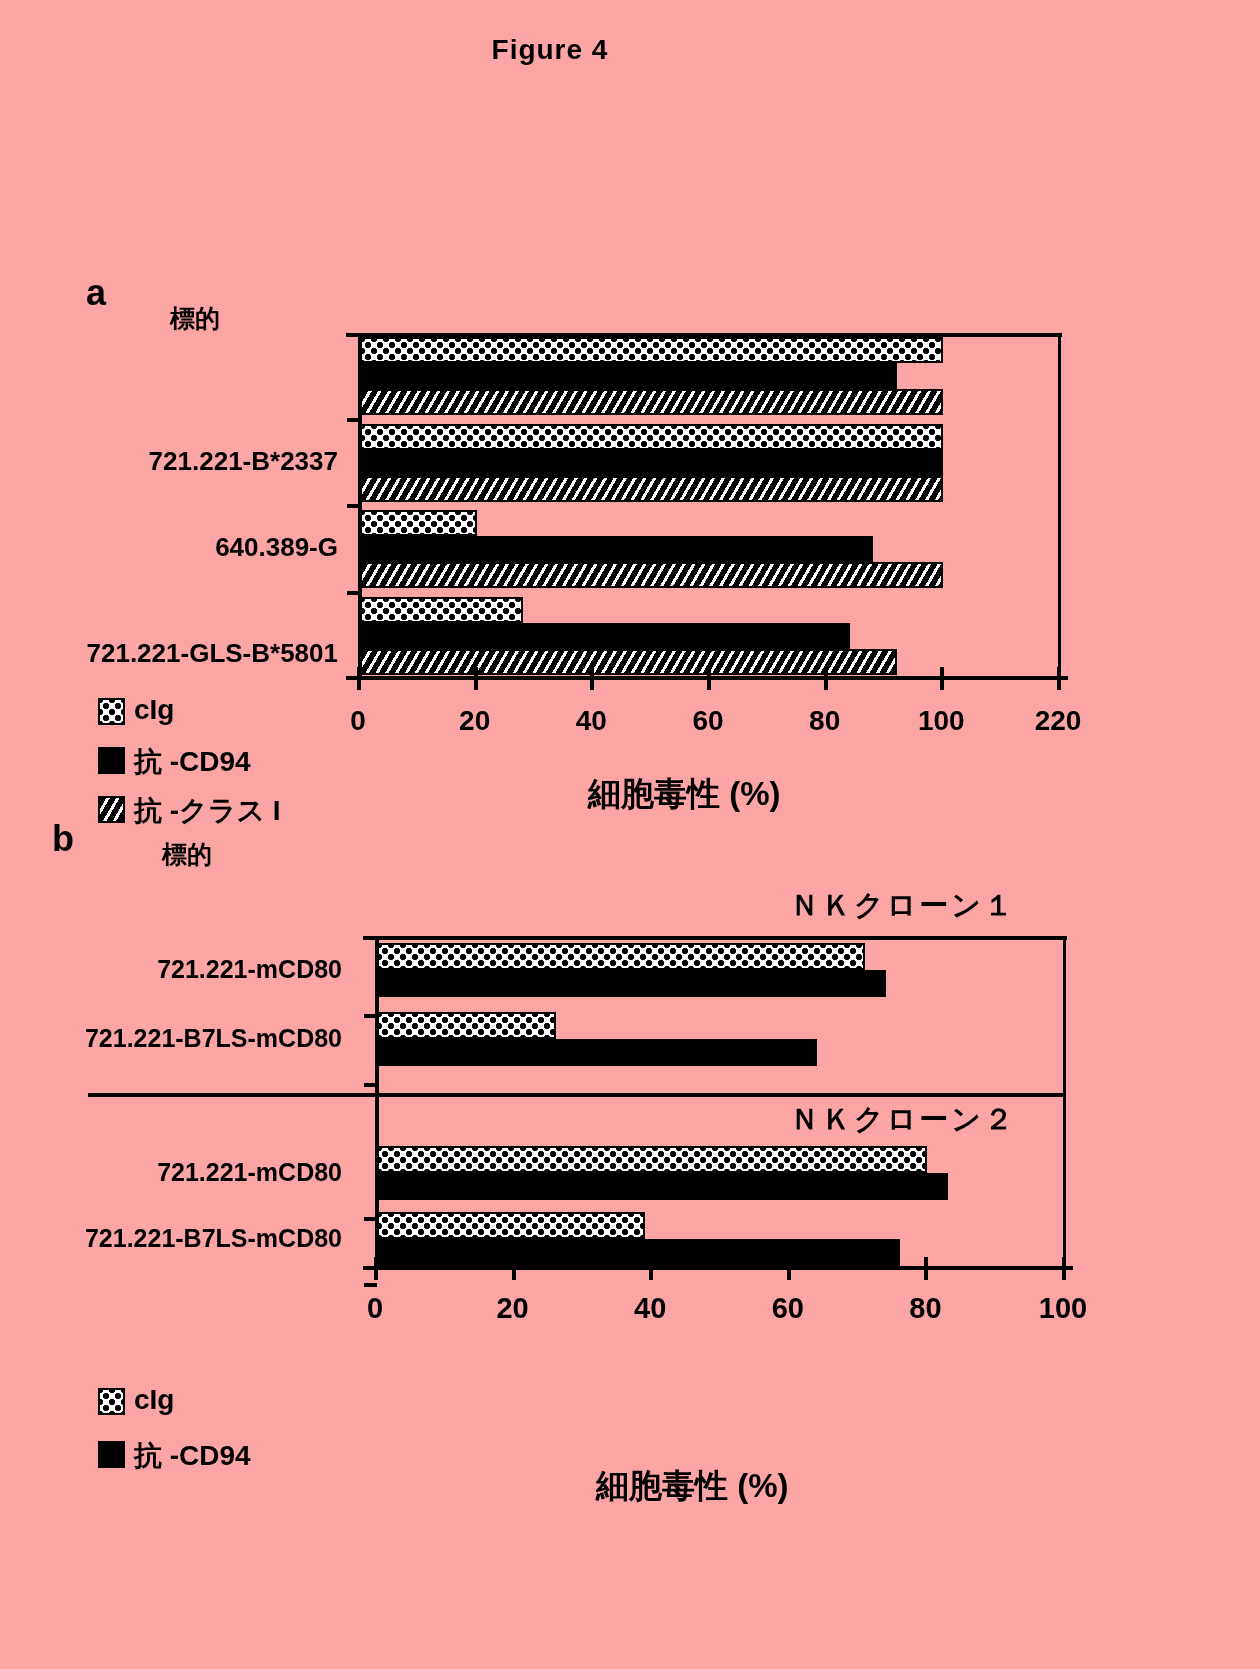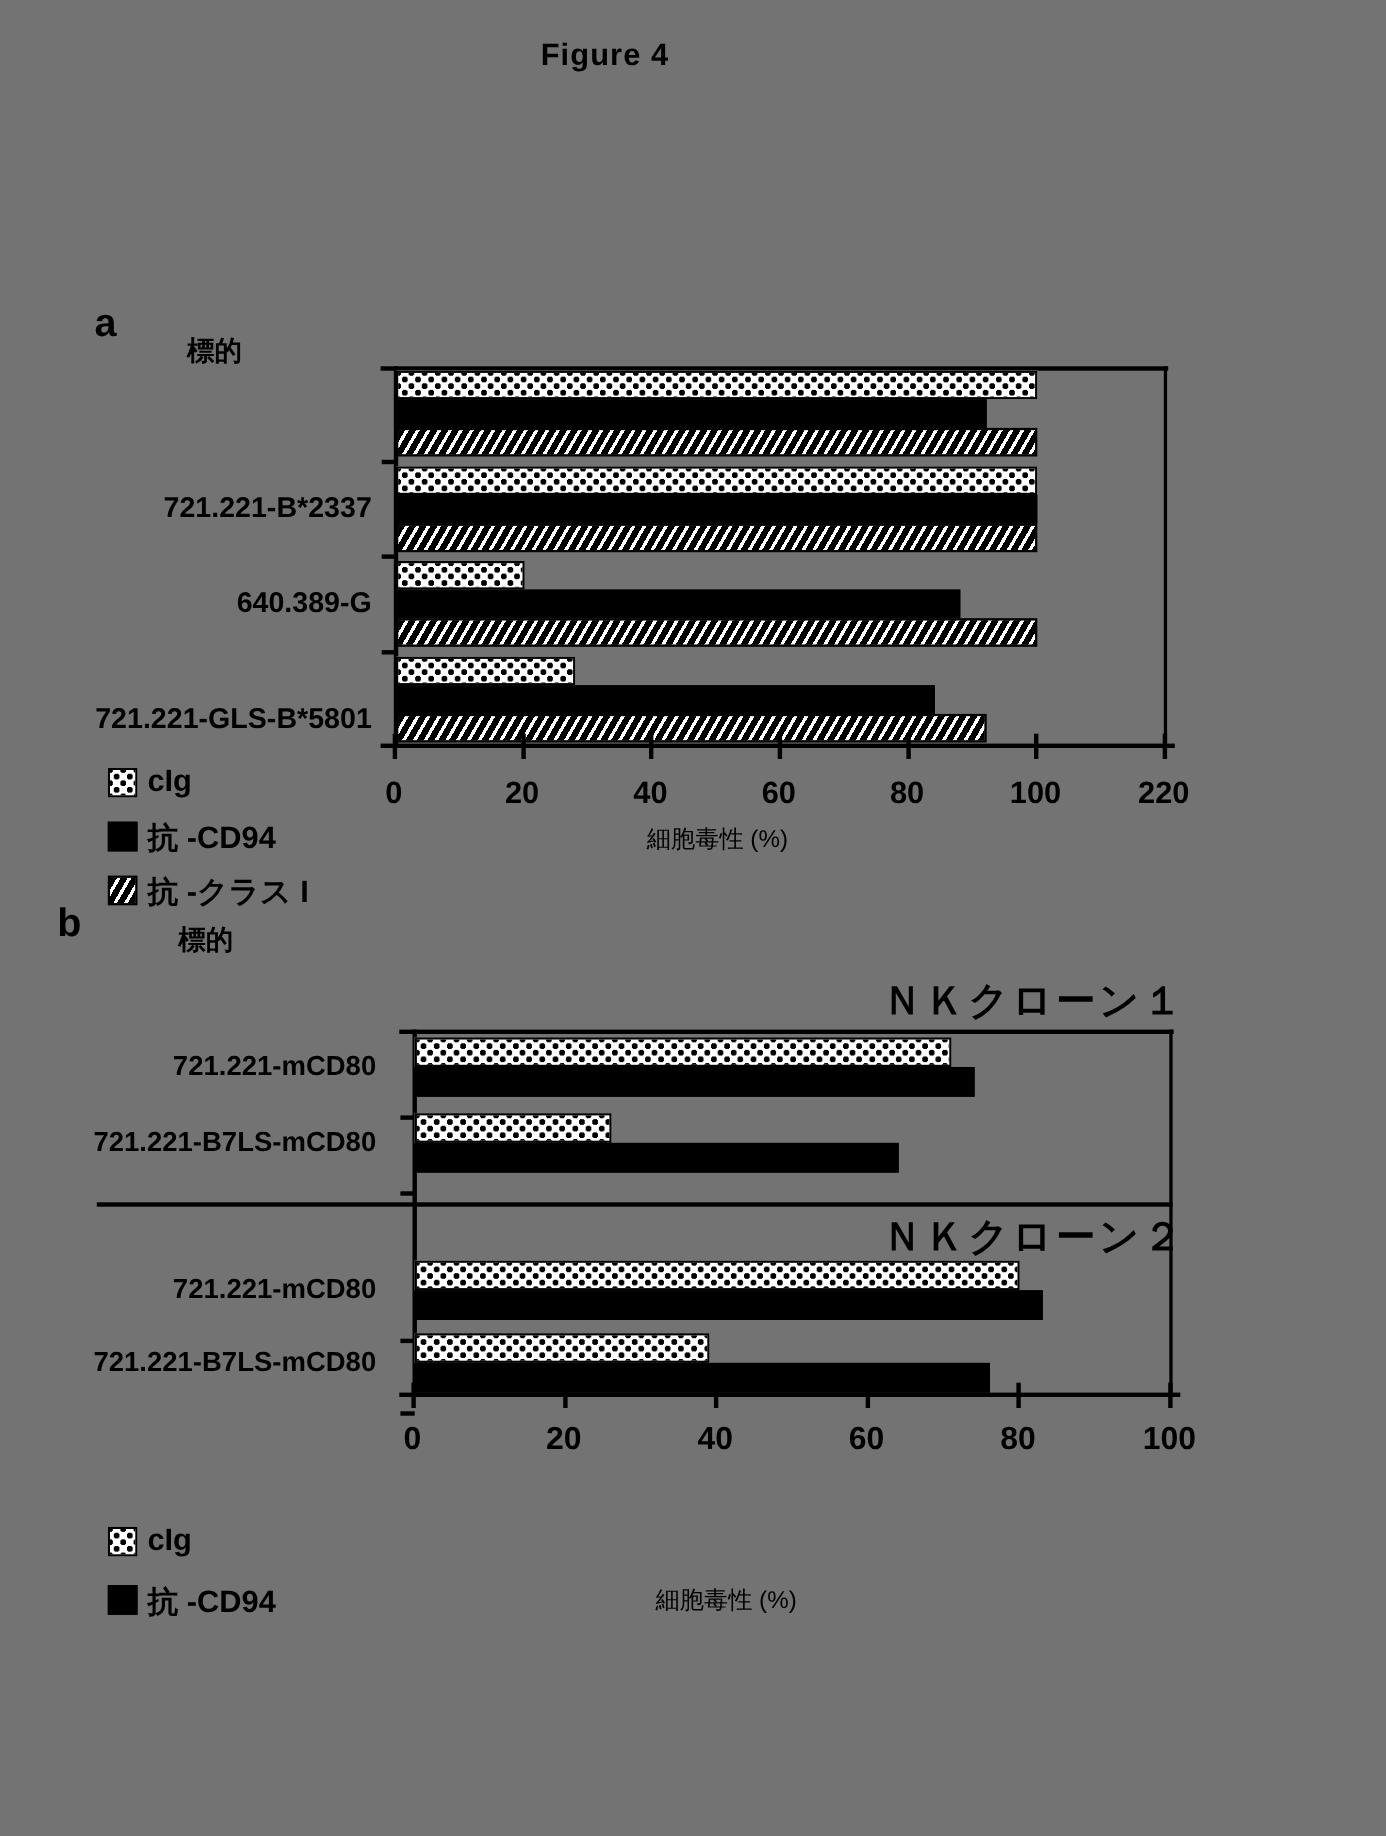--- a/index.html
+++ b/index.html
@@ -1,26 +1,26 @@
 <!DOCTYPE html>
 <html><head>
 <meta charset="utf-8">
 <style>
   html,body{margin:0;padding:0;background:#e8e8e8;}
-  .page{position:relative;width:1260px;height:1669px;background:#737373;
+  .page{position:relative;width:1260px;height:1669px;background:#fca5a5;
         font-family:"Liberation Sans",sans-serif;color:#000;overflow:hidden;}
   .abs{position:absolute;}
   .figtitle{font-size:28px;font-weight:bold;letter-spacing:1px;}
   .panel-letter{font-size:36px;font-weight:bold;}
   .target-label{font-size:25px;font-weight:bold;}
   .catlab{font-size:26px;font-weight:bold;text-align:right;white-space:nowrap;}
   .ticklab{font-size:28px;font-weight:bold;text-align:center;}
-  .xlabel{font-size:22px;font-weight:normal;white-space:nowrap;}
-  .grouptitle{font-family:"Liberation Serif",serif;font-size:36px;font-weight:bold;
-              letter-spacing:3px;white-space:nowrap;text-align:center;}
+  .xlabel{font-size:33px;font-weight:bold;white-space:nowrap;margin-top:24px;}
+  .grouptitle{font-family:"Liberation Serif",serif;font-size:29px;font-weight:bold;
+              letter-spacing:3px;white-space:nowrap;}
   .legend-text{font-size:28px;font-weight:bold;white-space:nowrap;}
   .line{background:#000;}
   .bar{position:absolute;box-sizing:border-box;border:2px solid #000;}
   .swatch{position:absolute;box-sizing:border-box;border:2px solid #000;}
   .pat-dots{background-color:#fff;
     background-image:radial-gradient(circle,#000 2.9px,transparent 3px),
                      radial-gradient(circle,#000 2.9px,transparent 3px);
     background-size:12px 12px;background-position:0 0,6px 6px;}
   .pat-solid{background:#000;}
   .pat-hatch{background:repeating-linear-gradient(120deg,#000 0 5.5px,#fff 5.5px 8.5px);}

